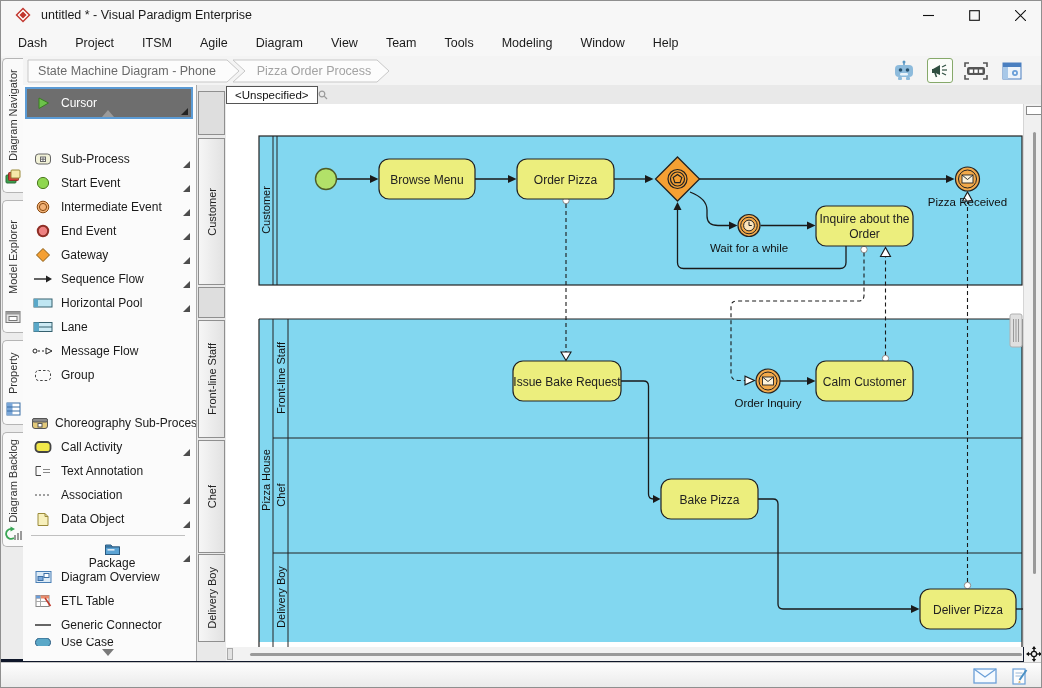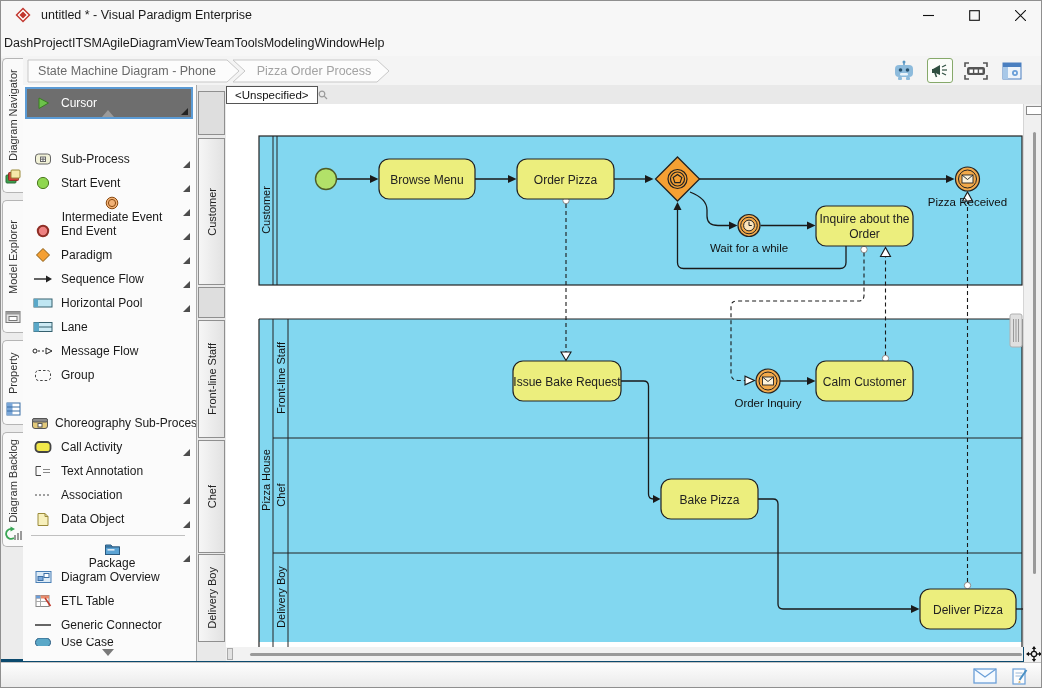--- a/index.html
+++ b/index.html
@@ -1,30 +1,30 @@
 <!DOCTYPE html>
 <html><head>
 <meta charset="utf-8">
 <style>
   * { margin:0; padding:0; box-sizing:border-box; cursor:default; }
   html,body { width:1042px; height:688px; font-family:"Liberation Sans",sans-serif; }
-  #window { position:relative; width:1042px; height:688px; background:#0c4a6e;
+  #window { position:relative; width:1042px; height:688px; background:#0f172a;
             border:1px solid #8f8f8f; overflow:hidden; }
 
   
   #titlebar { position:absolute; left:0; top:0; width:1042px; height:28px; background:#f7f7f7;
               display:flex; align-items:center; }
   #titlebar .logo { margin-left:14px; width:16px; height:16px; }
   #titlebar .title { margin-left:10px; font-size:12.5px; color:#1a1a1a; }
   .wctrls { position:absolute; right:0; top:0; height:28px; display:flex; }
   .wbtn { width:46px; height:28px; display:flex; align-items:center; justify-content:center; }
 
   
   #menubar { position:absolute; left:0; top:28px; width:1042px; height:27px; background:#f7f7f7;
-             display:flex; align-items:center; padding-left:3px; }
+             display:flex; align-items:center; gap:28px; padding-left:17px; }
   #menubar span { font-size:12.5px; color:#1a1a1a; }
 
   
   #toolbar { position:absolute; left:0; top:55px; width:1042px; height:29px; background:#f4f4f4; }
   #breadcrumb { position:absolute; left:26px; top:3px; }
   #tb-icons { position:absolute; right:18px; top:2px; display:flex; gap:10px; align-items:center; }
   .tbi { width:26px; height:25px; display:flex; align-items:center; justify-content:center; }
 
   
   #sidetabs { position:absolute; left:0; top:57px; width:22px; height:601px; background:#ececec; }
@@ -260,21 +260,21 @@
     </div>
     <div class="prow" style="top:87px;">
       <span class="picon">
           <svg width="14" height="14" viewBox="0 0 14 14">
             <circle cx="7" cy="7" r="5.6" fill="#8fd74f" stroke="#4c7a1f"></circle>
           </svg>
         </span>
       <span class="plabel">Start Event</span>
         <span class="corner"></span>
     </div>
-    <div class="prow" style="top:111px;flex-direction:column;">
+    <div class="prow" style="top:111px;">
       <span class="picon">
           <svg width="14" height="14" viewBox="0 0 14 14">
             <circle cx="7" cy="7" r="5.8" fill="#f2b277" stroke="#8a4a10"></circle>
             <circle cx="7" cy="7" r="3.6" fill="none" stroke="#8a4a10"></circle>
           </svg>
         </span>
       <span class="plabel">Intermediate Event</span>
         <span class="corner"></span>
     </div>
     <div class="prow" style="top:135px;">
@@ -285,21 +285,21 @@
         </span>
       <span class="plabel">End Event</span>
         <span class="corner"></span>
     </div>
     <div class="prow" style="top:159px;">
       <span class="picon">
           <svg width="16" height="16" viewBox="0 0 16 16">
             <polygon points="8,1.5 14.5,8 8,14.5 1.5,8" fill="#f5a033" stroke="#8a5a10"></polygon>
           </svg>
         </span>
-      <span class="plabel">Paradigm</span>
+      <span class="plabel">Gateway</span>
         <span class="corner"></span>
     </div>
     <div class="prow" style="top:183px;">
       <span class="picon">
           <svg width="20" height="10" viewBox="0 0 20 10">
             <line x1="1" y1="5" x2="14" y2="5" stroke="#222" stroke-width="1.4"></line>
             <polygon points="13,1.5 19,5 13,8.5" fill="#222"></polygon>
           </svg>
         </span>
       <span class="plabel">Sequence Flow</span>

